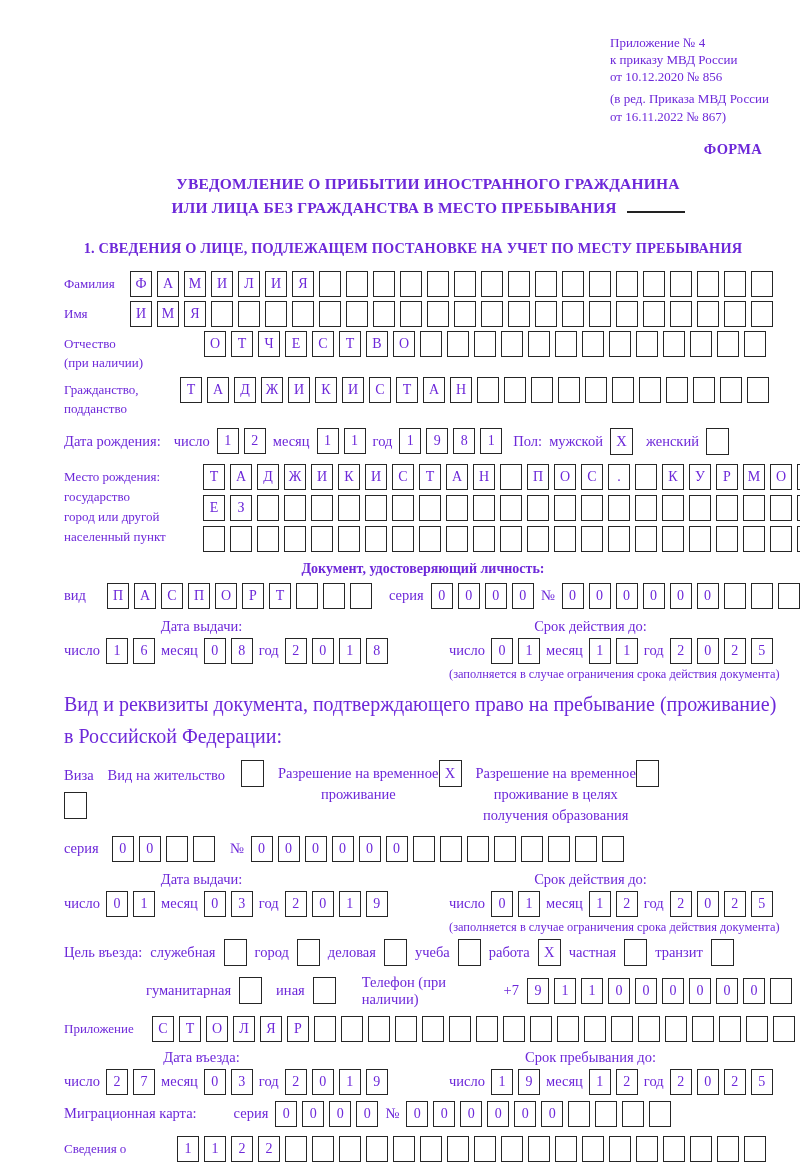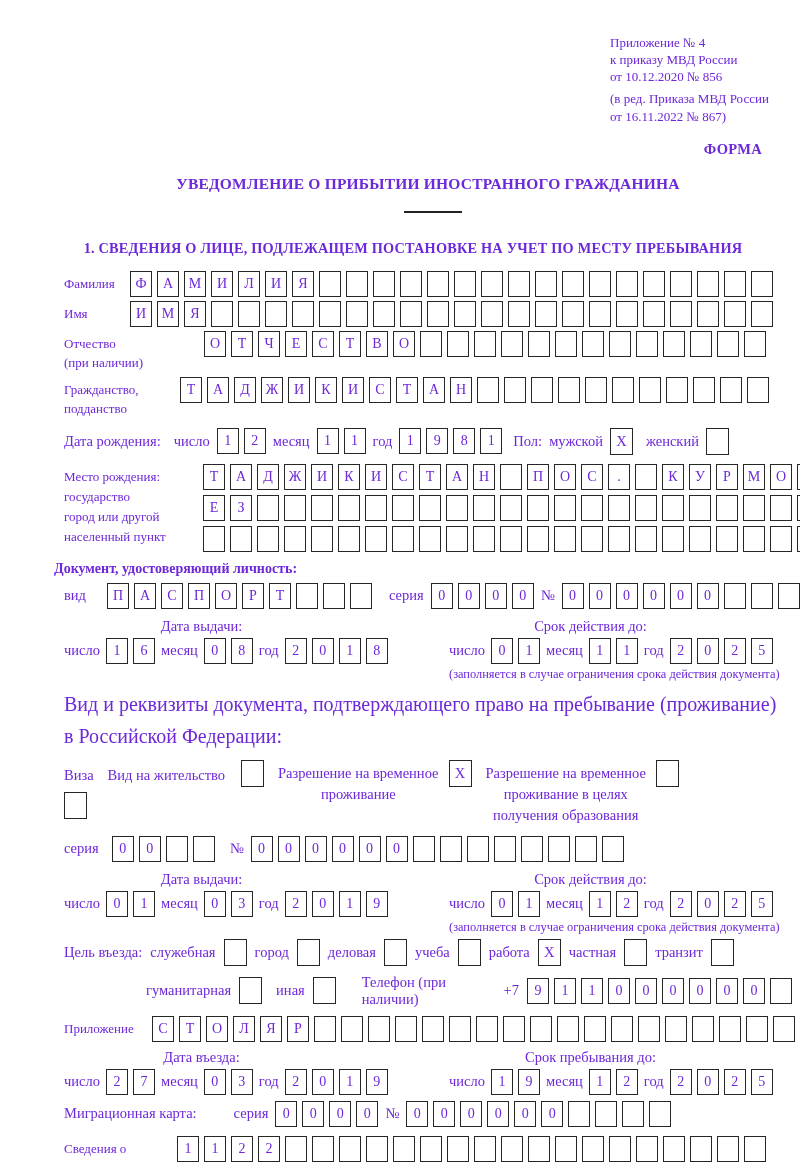--- a/index.html
+++ b/index.html
@@ -32,36 +32,36 @@
   }
   .cbox{
     width:23px;height:27px;border:1.5px solid #262626;box-sizing:border-box;flex:0 0 auto;
     display:inline-flex;align-items:center;justify-content:center;font-size:14.5px;background:#fff;
   }
   .rowgap{margin-bottom:7px;}
   .colcells .cells{margin-bottom:5px;display:flex;}
   
   .inrow{display:flex;align-items:center;gap:7px;margin:9px 0 9px 0;font-size:14.5px;flex-wrap:nowrap;}
   
-  .dochead{font-weight:bold;font-size:14px;margin:4px 0 6px -10px;}
+  .dochead{font-weight:bold;font-size:14px;text-align:center;margin:4px 0 6px -10px;}
   
   .dpair{display:flex;margin:3px 0 4px 0;}
   .dcol{display:flex;flex-direction:column;}
   .dleft{flex:0 0 385px;}
   .dright{flex:1 1 auto;}
   .dtitle{font-size:14.5px;text-align:center;margin-bottom:3px;}
   .dleft .dtitle{margin-right:110px;}
   .dright .dtitle{margin-right:60px;}
   .drow{display:flex;align-items:center;gap:6px;font-size:14.5px;}
   .dnote{font-size:12.4px;margin-top:3px;white-space:nowrap;}
   
   .ptext{font-size:20px;line-height:1.6;margin-top:6px;}
   
   .optrow{display:flex;align-items:flex-start;gap:14px;margin:8px 0 10px 0;}
-  .opt{display:flex;align-items:flex-start;gap:10px;}
+  .opt{display:flex;align-items:flex-start;}
   .opt .olbl{font-size:14.5px;line-height:1.45;white-space:pre-line;text-align:center;padding-top:3px;}
   .opt .single{padding-top:5px;}
   
   .purp{display:flex;align-items:center;gap:8px;font-size:14.5px;margin-bottom:8px;flex-wrap:nowrap;}
   .indent145{margin-left:82px;}
 </style>
 </head>
 <body>
 
 <div class="page">
@@ -74,21 +74,21 @@
       <div>(в ред. Приказа МВД России</div>
       <div>от 16.11.2022 № 867)</div>
     </div>
   </div>
 
   <div class="forma">ФОРМА</div>
 
   <div class="title">
     <div>УВЕДОМЛЕНИЕ О ПРИБЫТИИ ИНОСТРАННОГО ГРАЖДАНИНА</div>
     <div>
-      <span class="t-under"></span>
+      <span>ИЛИ ЛИЦА БЕЗ ГРАЖДАНСТВА В МЕСТО ПРЕБЫВАНИЯ</span><span class="t-under"></span>
     </div>
   </div>
 
   <div class="sec1">1. СВЕДЕНИЯ О ЛИЦЕ, ПОДЛЕЖАЩЕМ ПОСТАНОВКЕ НА УЧЕТ ПО МЕСТУ ПРЕБЫВАНИЯ</div>
 
   <div class="frow">
     <span class="flabel w66">Фамилия</span>
     <span class="cells">
         <span class="cell">Ф</span>
         <span class="cell">А</span>

